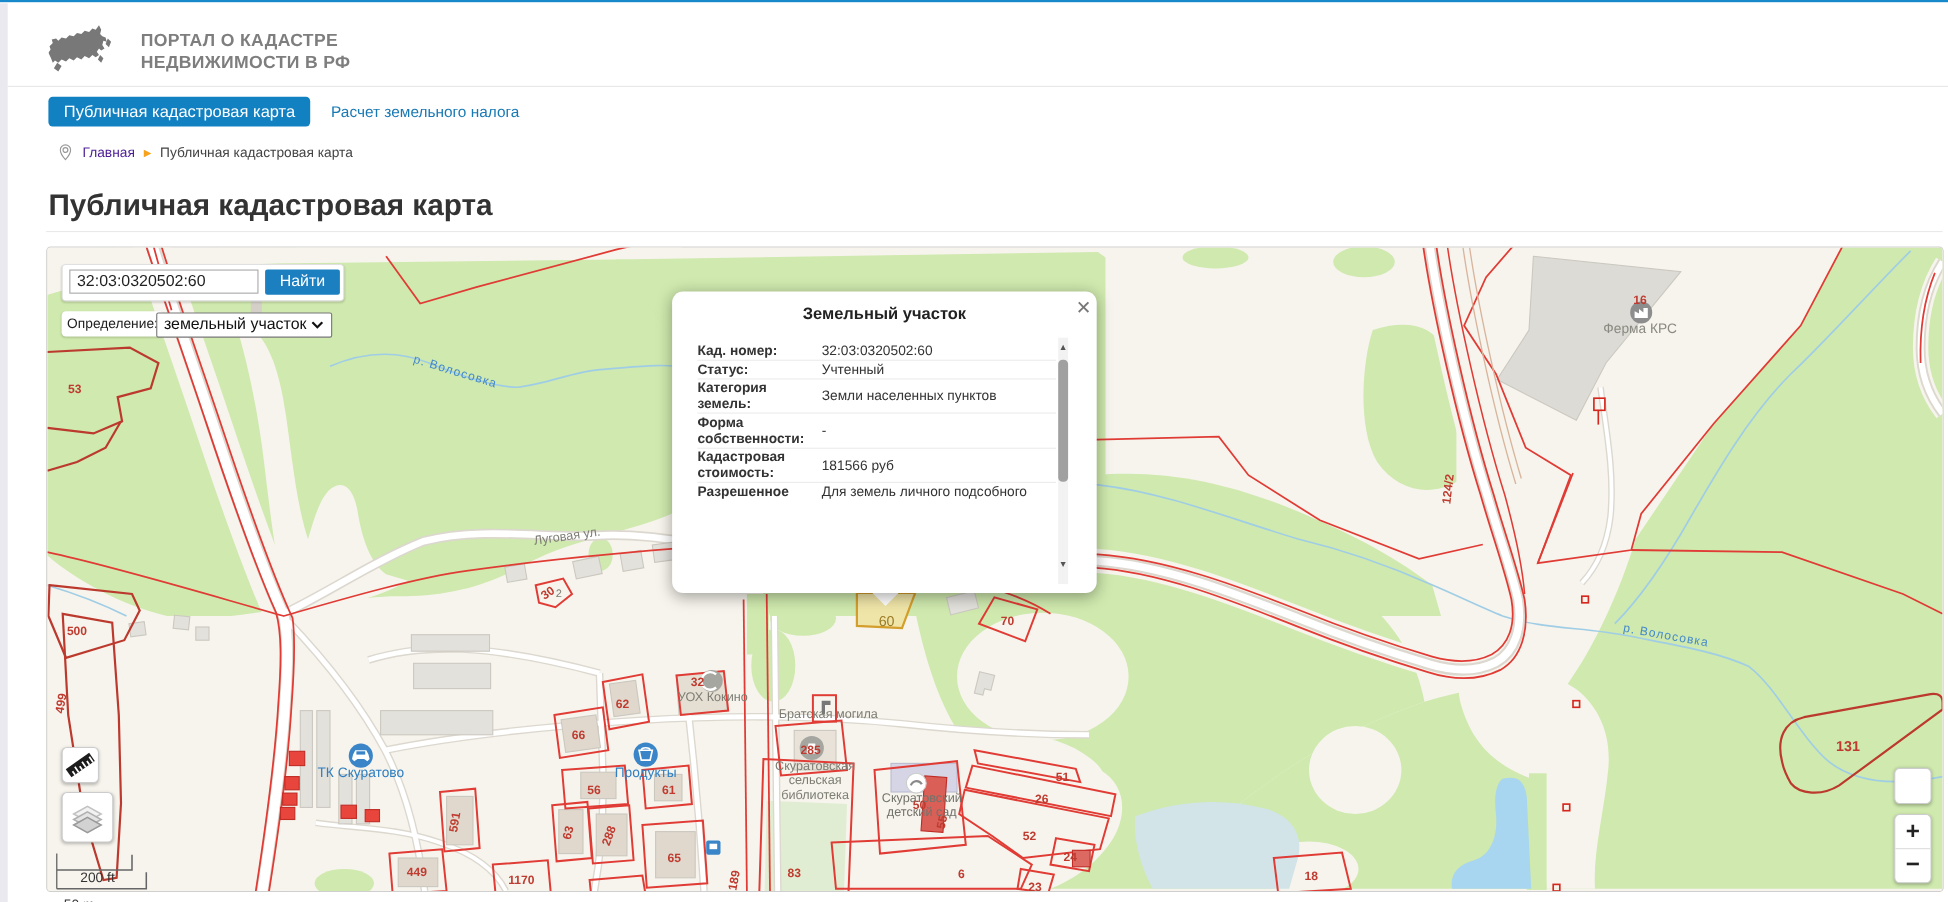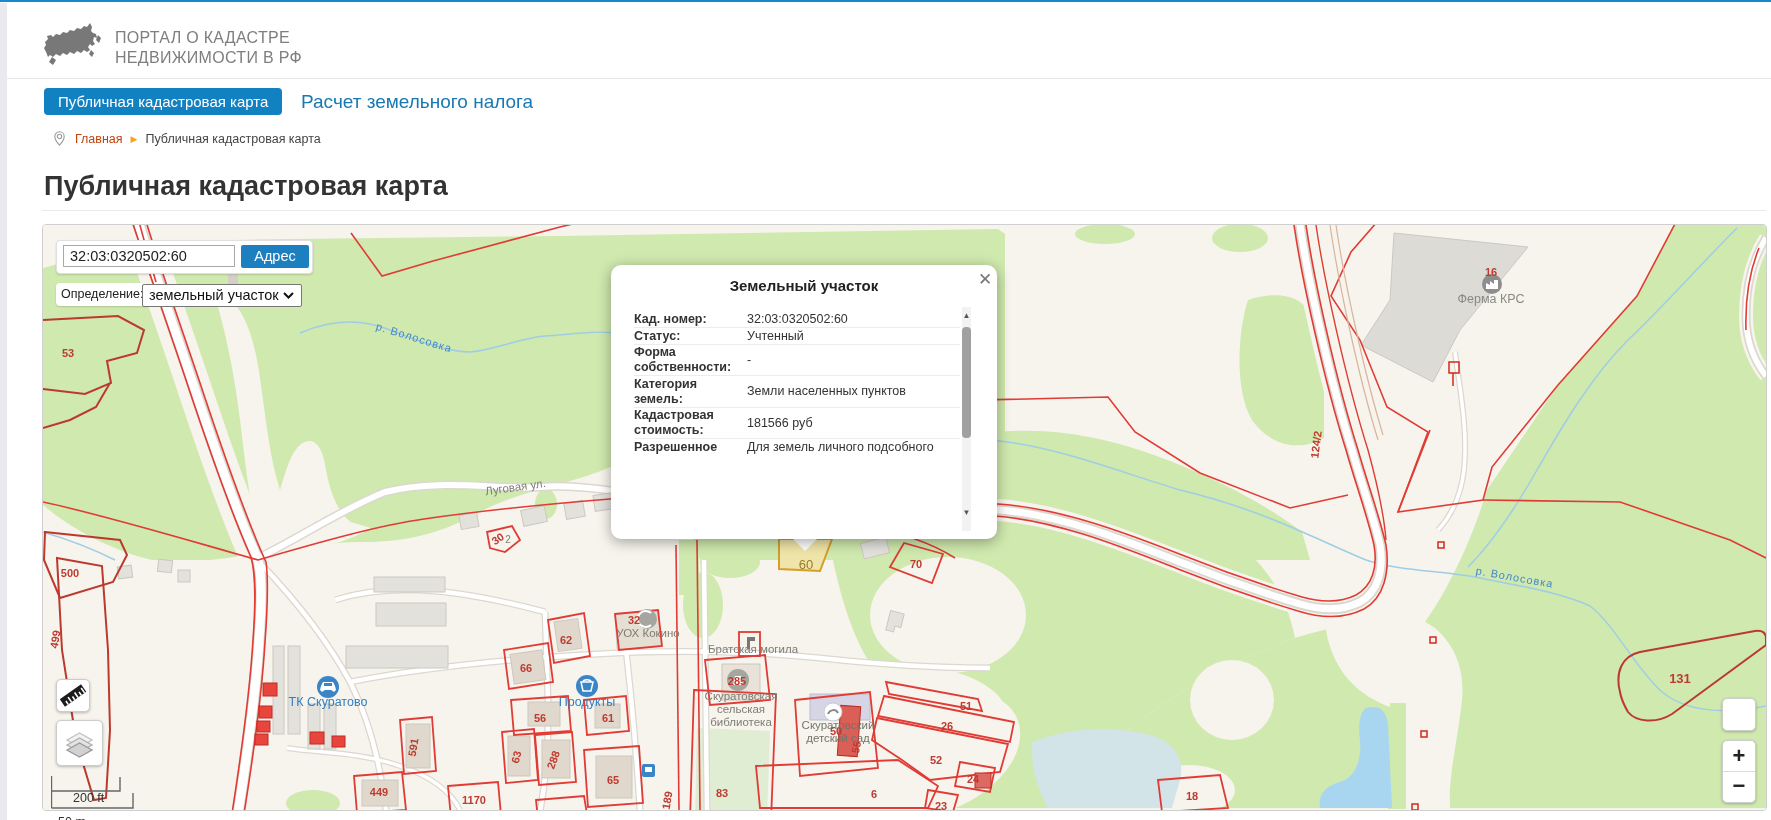--- a/index.html
+++ b/index.html
@@ -1,22 +1,22 @@
 <!DOCTYPE html>
 <html><head><meta charset="utf-8">
 <style>
 html,body{margin:0;padding:0;}
 body{width:1771px;height:820px;position:relative;font-family:"Liberation Sans",sans-serif;background:#fff;overflow:hidden;}
 .abs{position:absolute;}
 #topbar{left:0;top:0;width:1771px;height:2px;background:#1788c9;}
 #leftstrip{left:0;top:3px;width:7px;height:817px;background:#ebe9f0;}
-#brand{left:115px;top:28px;font-size:16px;font-weight:normal;color:#7e7e7e;line-height:20px;letter-spacing:.3px;}
+#brand{left:128px;top:28px;font-size:16px;font-weight:bold;color:#7e7e7e;line-height:20px;letter-spacing:.3px;}
 #hdrline{left:7px;top:78px;width:1764px;height:1px;background:#e6e6e6;}
 #tab1{left:44px;top:88px;height:27px;line-height:27px;background:#1181c2;color:#fff;font-size:15px;padding:0 14px;border-radius:4px;}
-#tab2{left:301px;top:88px;height:27px;line-height:27px;color:#1879b4;font-size:19px;}
+#tab2{left:301px;top:88px;height:27px;line-height:27px;color:#1879b4;font-size:14px;}
 #crumb{left:54px;top:131px;font-size:12.5px;color:#444;}
 #h1t{left:44px;top:171px;font-size:27px;font-weight:bold;color:#333;}
 #hr2{left:42px;top:210px;width:1724px;height:1px;background:#e9e9e9;}
 #map{left:42px;top:224px;width:1723px;height:585px;border:1px solid #cfcfcf;border-radius:4px;background:#f6f4ec;overflow:hidden;}
 
 #searchbox{left:56px;top:240px;width:255px;height:32px;background:#fff;border:1px solid #e0e0e0;border-radius:4px;box-shadow:0 1px 2px rgba(0,0,0,.15);}
 #searchinput{left:63px;top:245px;width:164px;height:20px;background:#fff;border:1px solid #a9a9a9;font-size:14.5px;color:#222;line-height:20px;padding-left:6px;}
 #searchbtn{left:241px;top:245px;width:68px;height:23px;background:#1b7fc0;color:#fff;font-size:14.5px;text-align:center;line-height:23px;border-radius:2px;}
 #selwrap{left:56px;top:283px;width:84px;height:23px;background:#fff;border-radius:4px;padding:0 4px 0 5px;line-height:23px;font-size:12.5px;color:#222;box-shadow:0 1px 2px rgba(0,0,0,.15);}
 #selbox{left:142px;top:284px;width:152px;height:21px;background:#fff;border:1px solid #777;border-radius:2px;font-size:14.5px;color:#111;line-height:21px;padding-left:6px;}
@@ -307,27 +307,27 @@
 <div id="leftstrip" class="abs"></div>
 <svg class="abs" id="logo" style="left:44px;top:22px" width="64" height="46" viewBox="0 0 64 46">
     <path fill="#787878" d="M2,30 L0,26 L2,23 L1,20 L4,17 L3,14 L7,13 L9,15 L12,12 L16,13 L19,10 L23,11 L26,8 L30,9 L33,6 L37,7 L40,4 L43,5 L46,1 L48,5 L47,9 L49,11 L52,12 L53,16 L50,15 L49,19 L51,22 L48,24 L46,22 L44,25 L46,28 L43,30 L40,28 L37,31 L33,29 L30,32 L26,30 L23,33 L19,31 L16,34 L12,32 L9,35 L6,33 L4,35 Z M8,35 L12,38 L9,43 L5,40 Z M47,28 L50,31 L48,35 L45,32 Z M54,13 L57,16 L55,21 L52,18 Z"></path>
   </svg>
 <div id="brand" class="abs">ПОРТАЛ О КАДАСТРЕ<br>НЕДВИЖИМОСТИ В РФ</div>
 <div id="hdrline" class="abs"></div>
 <div id="tab1" class="abs">Публичная кадастровая карта</div>
 <div id="tab2" class="abs">Расчет земельного налога</div>
 <div id="crumb" class="abs"><svg width="11" height="15" viewBox="0 0 11 15" style="vertical-align:-3px;margin-right:10px">
       <path d="M5.5 0.7 C2.9 0.7 0.8 2.8 0.8 5.4 C0.8 8.9 5.5 14.2 5.5 14.2 C5.5 14.2 10.2 8.9 10.2 5.4 C10.2 2.8 8.1 0.7 5.5 0.7 Z M5.5 7.6 C4.3 7.6 3.3 6.6 3.3 5.4 C3.3 4.2 4.3 3.2 5.5 3.2 C6.7 3.2 7.7 4.2 7.7 5.4 C7.7 6.6 6.7 7.6 5.5 7.6 Z" fill="none" stroke="#9a9a9a" stroke-width="1.1"></path>
-    </svg><a style="color:#c2410c;text-decoration:none;">Главная</a><span style="color:#f6a21d;font-size:9px;margin:0 8px;vertical-align:1px;">▶</span><span>Публичная кадастровая карта</span></div>
+    </svg><a style="color:#4c1d95;text-decoration:none;">Главная</a><span style="color:#f6a21d;font-size:9px;margin:0 8px;vertical-align:1px;">▶</span><span>Публичная кадастровая карта</span></div>
 <div id="h1t" class="abs">Публичная кадастровая карта</div>
 <div id="hr2" class="abs"></div>
 
 <div id="searchbox" class="abs"></div>
 <div id="searchinput" class="abs">32:03:0320502:60</div>
-<div id="searchbtn" class="abs">Адрес</div>
+<div id="searchbtn" class="abs">Найти</div>
 <div id="selwrap" class="abs">Определение:</div>
 <div id="selbox" class="abs">земельный участок<svg class="chev" width="11" height="7" viewBox="0 0 11 7" style="position:absolute;right:7px;top:7px">
       <path d="M1,1 L5.5,5.5 L10,1" fill="none" stroke="#111" stroke-width="2"></path>
     </svg></div>
 
 <div id="ptail" class="abs"></div>
 <div id="popup" class="abs"></div>
 <div id="ptitle" class="abs">Земельный участок</div>
 <div id="pclose" class="abs">✕</div>
 <div id="ptable" class="abs">
@@ -335,26 +335,26 @@
 <tbody>
         <tr>
           <td class="l">Кад. номер:</td>
           <td>32:03:0320502:60</td>
         </tr>
 <tr>
           <td class="l">Статус:</td>
           <td>Учтенный</td>
         </tr>
 <tr>
+          <td class="l">Категория земель:</td>
+          <td>Земли населенных пунктов</td>
+        </tr>
+<tr>
           <td class="l">Форма собственности:</td>
           <td>-</td>
-        </tr>
-<tr>
-          <td class="l">Категория земель:</td>
-          <td>Земли населенных пунктов</td>
         </tr>
 <tr>
           <td class="l">Кадастровая стоимость:</td>
           <td>181566 руб</td>
         </tr>
 <tr>
           <td class="l">Разрешенное</td>
           <td>Для земель личного подсобного</td>
         </tr>
 </tbody>

